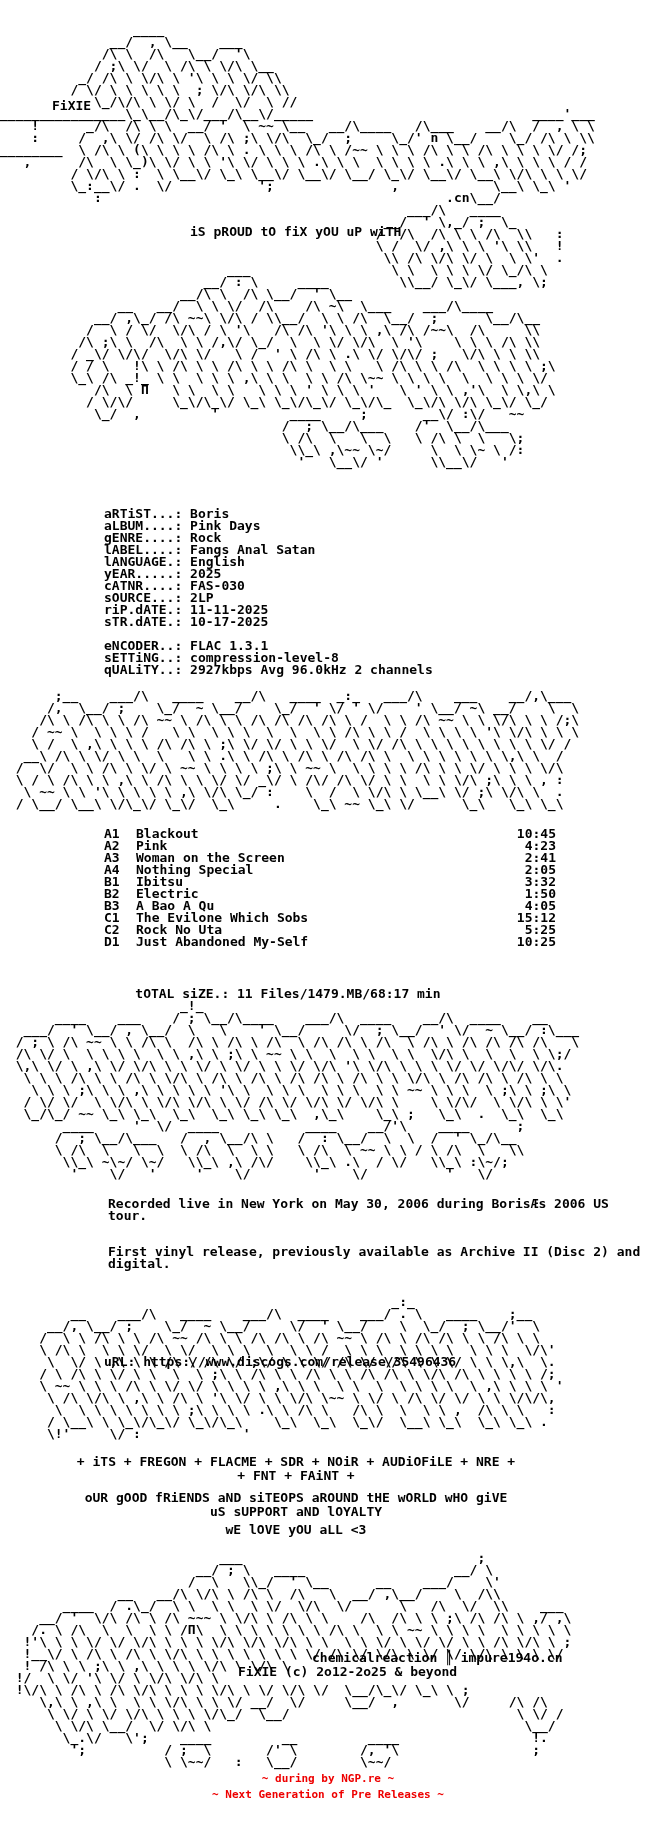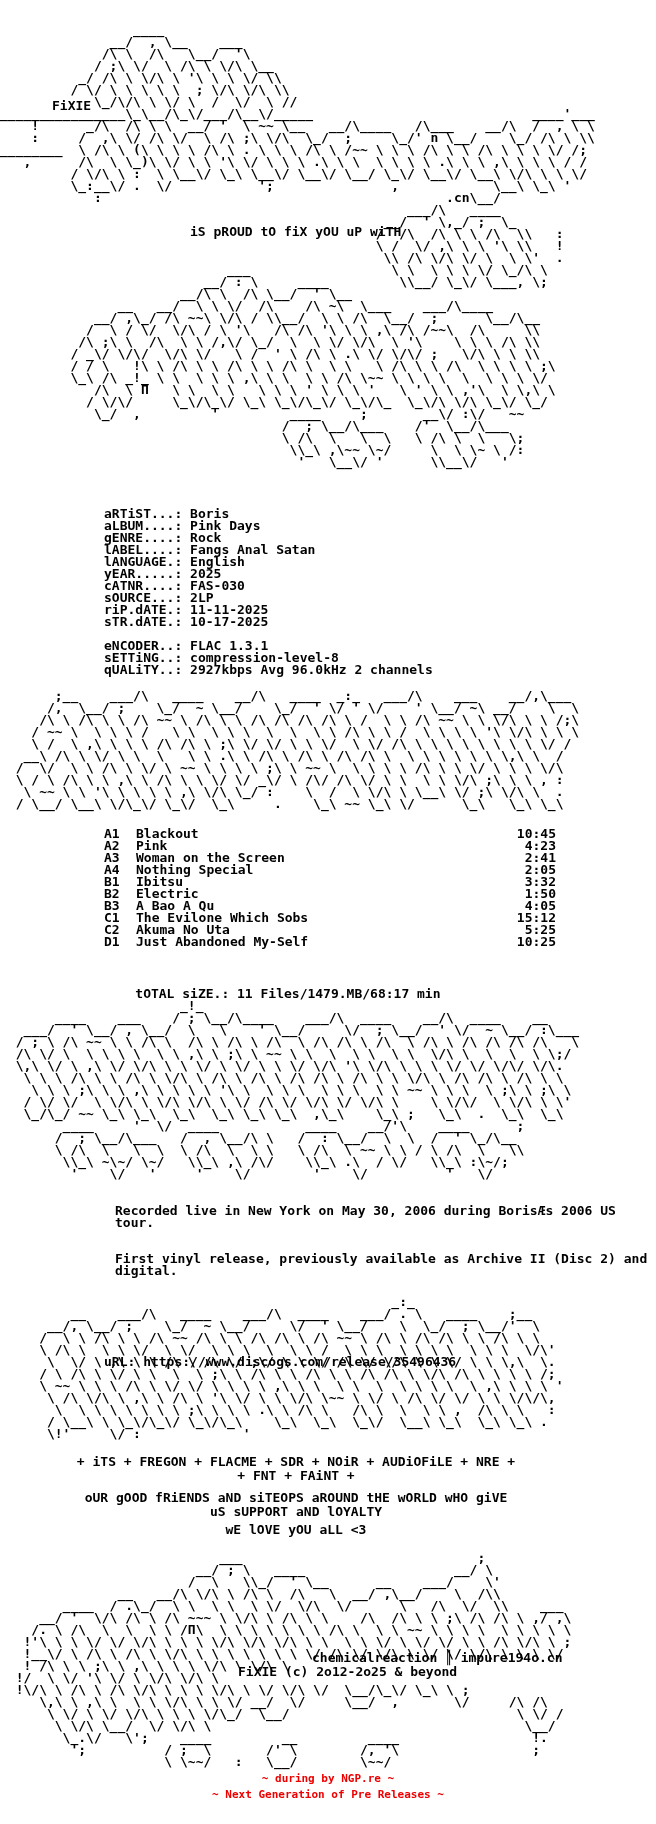--- a/index.html
+++ b/index.html
@@ -13,21 +13,21 @@
   .line{height:12px;font:bold 13px/12px "DejaVu Sans Mono",monospace;white-space:pre;}
   .line .val{padding-left:7.8px;}
   .trow{display:flex;width:452px;height:12px;font:bold 13px/12px "DejaVu Sans Mono",monospace;white-space:pre;}
   .t-no{width:32px;}
   .t-title{flex:1;}
   .t-time{text-align:right;}
   .center{position:absolute;left:0;width:592px;text-align:center;
           font:bold 13px/12px "DejaVu Sans Mono",monospace;white-space:pre;}
   .red{position:absolute;left:20px;width:616px;text-align:center;
        font:bold 11px/14px "DejaVu Sans Mono",monospace;white-space:pre;}
-  pre{margin:11px;}
+  pre{margin:4px;}
 </style>
 </head>
 <body>
 
 <div id="nfo">
 
   <pre class="art" style="top:24px">                 ____
               __/  , \__    ___
              /\ \  /\   \__/  '\
             / ;\ \/  \ /\ \ \/\ \__
@@ -146,21 +146,21 @@
 
   <div class="block" style="top:828px">
     <div class="trow"><span class="t-no">A1</span><span class="t-title">Blackout</span><span class="t-time">10:45</span></div>
     <div class="trow"><span class="t-no">A2</span><span class="t-title">Pink</span><span class="t-time">4:23</span></div>
     <div class="trow"><span class="t-no">A3</span><span class="t-title">Woman on the Screen</span><span class="t-time">2:41</span></div>
     <div class="trow"><span class="t-no">A4</span><span class="t-title">Nothing Special</span><span class="t-time">2:05</span></div>
     <div class="trow"><span class="t-no">B1</span><span class="t-title">Ibitsu</span><span class="t-time">3:32</span></div>
     <div class="trow"><span class="t-no">B2</span><span class="t-title">Electric</span><span class="t-time">1:50</span></div>
     <div class="trow"><span class="t-no">B3</span><span class="t-title">A Bao A Qu</span><span class="t-time">4:05</span></div>
     <div class="trow"><span class="t-no">C1</span><span class="t-title">The Evilone Which Sobs</span><span class="t-time">15:12</span></div>
-    <div class="trow"><span class="t-no">C2</span><span class="t-title">Akuma No Uta</span><span class="t-time">5:25</span></div>
+    <div class="trow"><span class="t-no">C2</span><span class="t-title">Rock No Uta</span><span class="t-time">5:25</span></div>
     <div class="trow"><span class="t-no">D1</span><span class="t-title">Just Abandoned My-Self</span><span class="t-time">10:25</span></div>
   </div>
 
   <div class="block line" style="top:976px">
     <span>tOTAL siZE.:</span><span class="val">11 Files/1479.MB/68:17 min</span>
   </div>
 
   <pre class="txt" style="top:1194px;left:104px">Recorded live in New York on May 30, 2006 during BorisÆs 2006 US
 tour.</pre>
   <pre class="txt" style="top:1242px;left:104px">First vinyl release, previously available as Archive II (Disc 2) and

